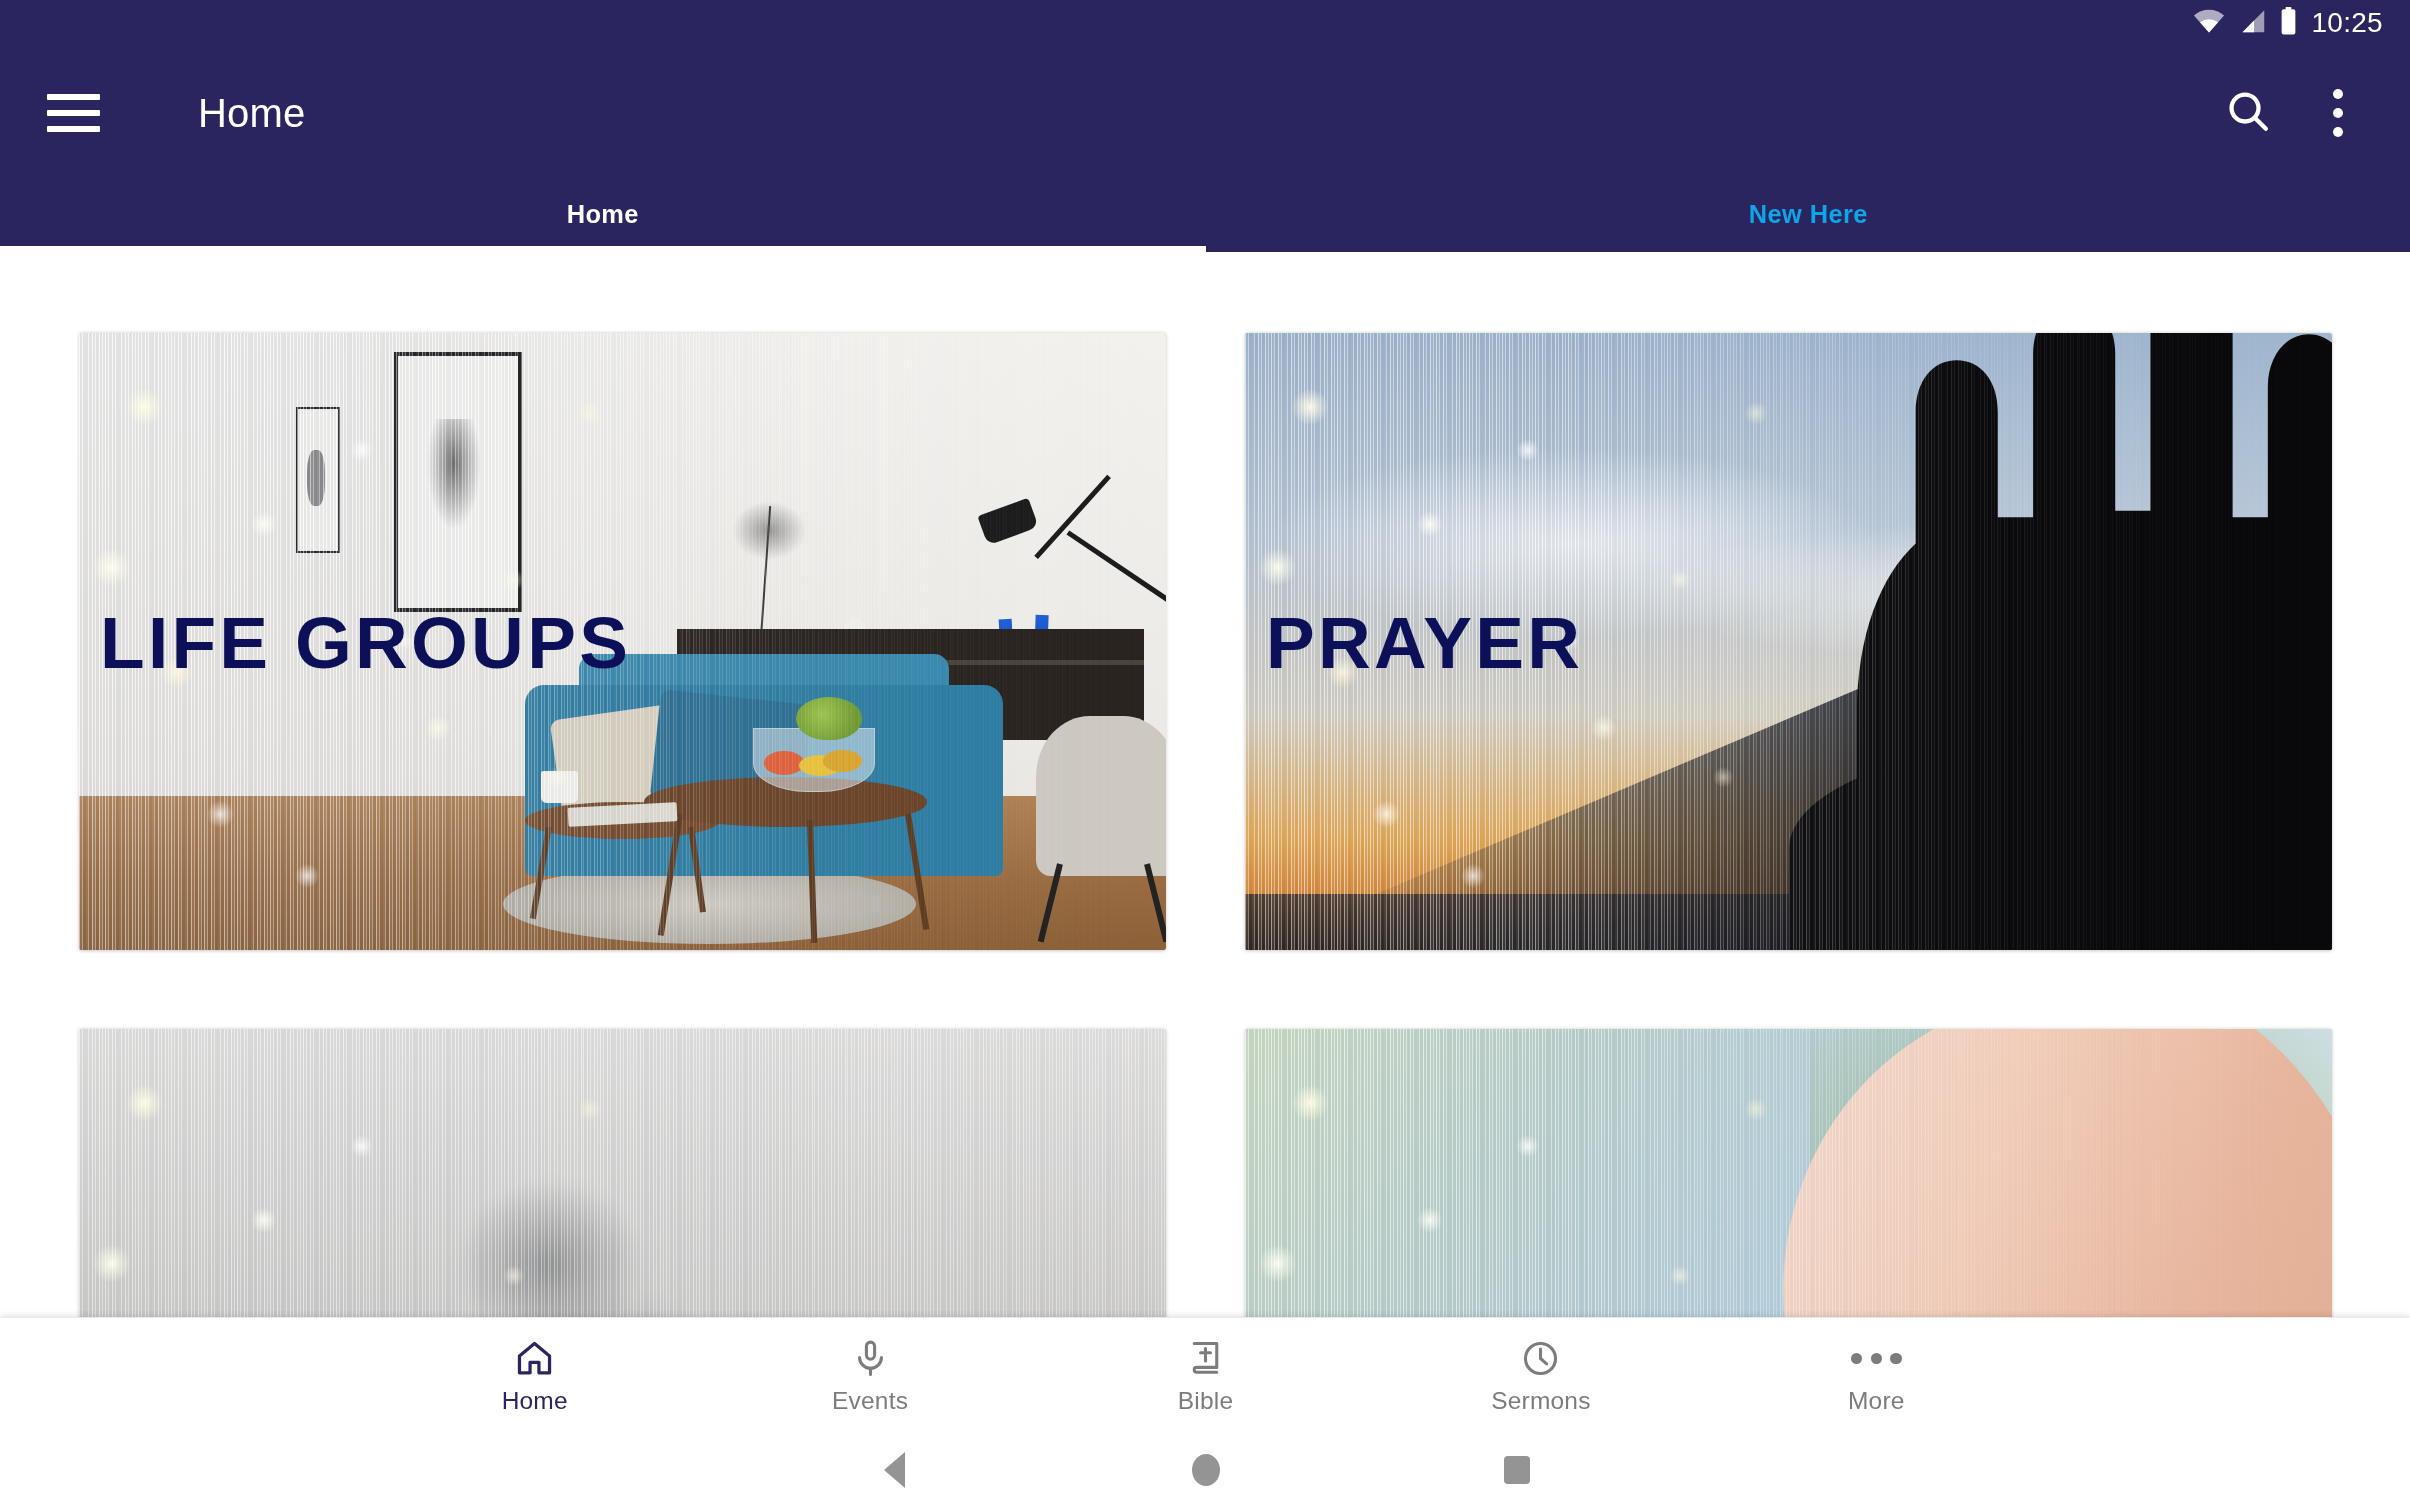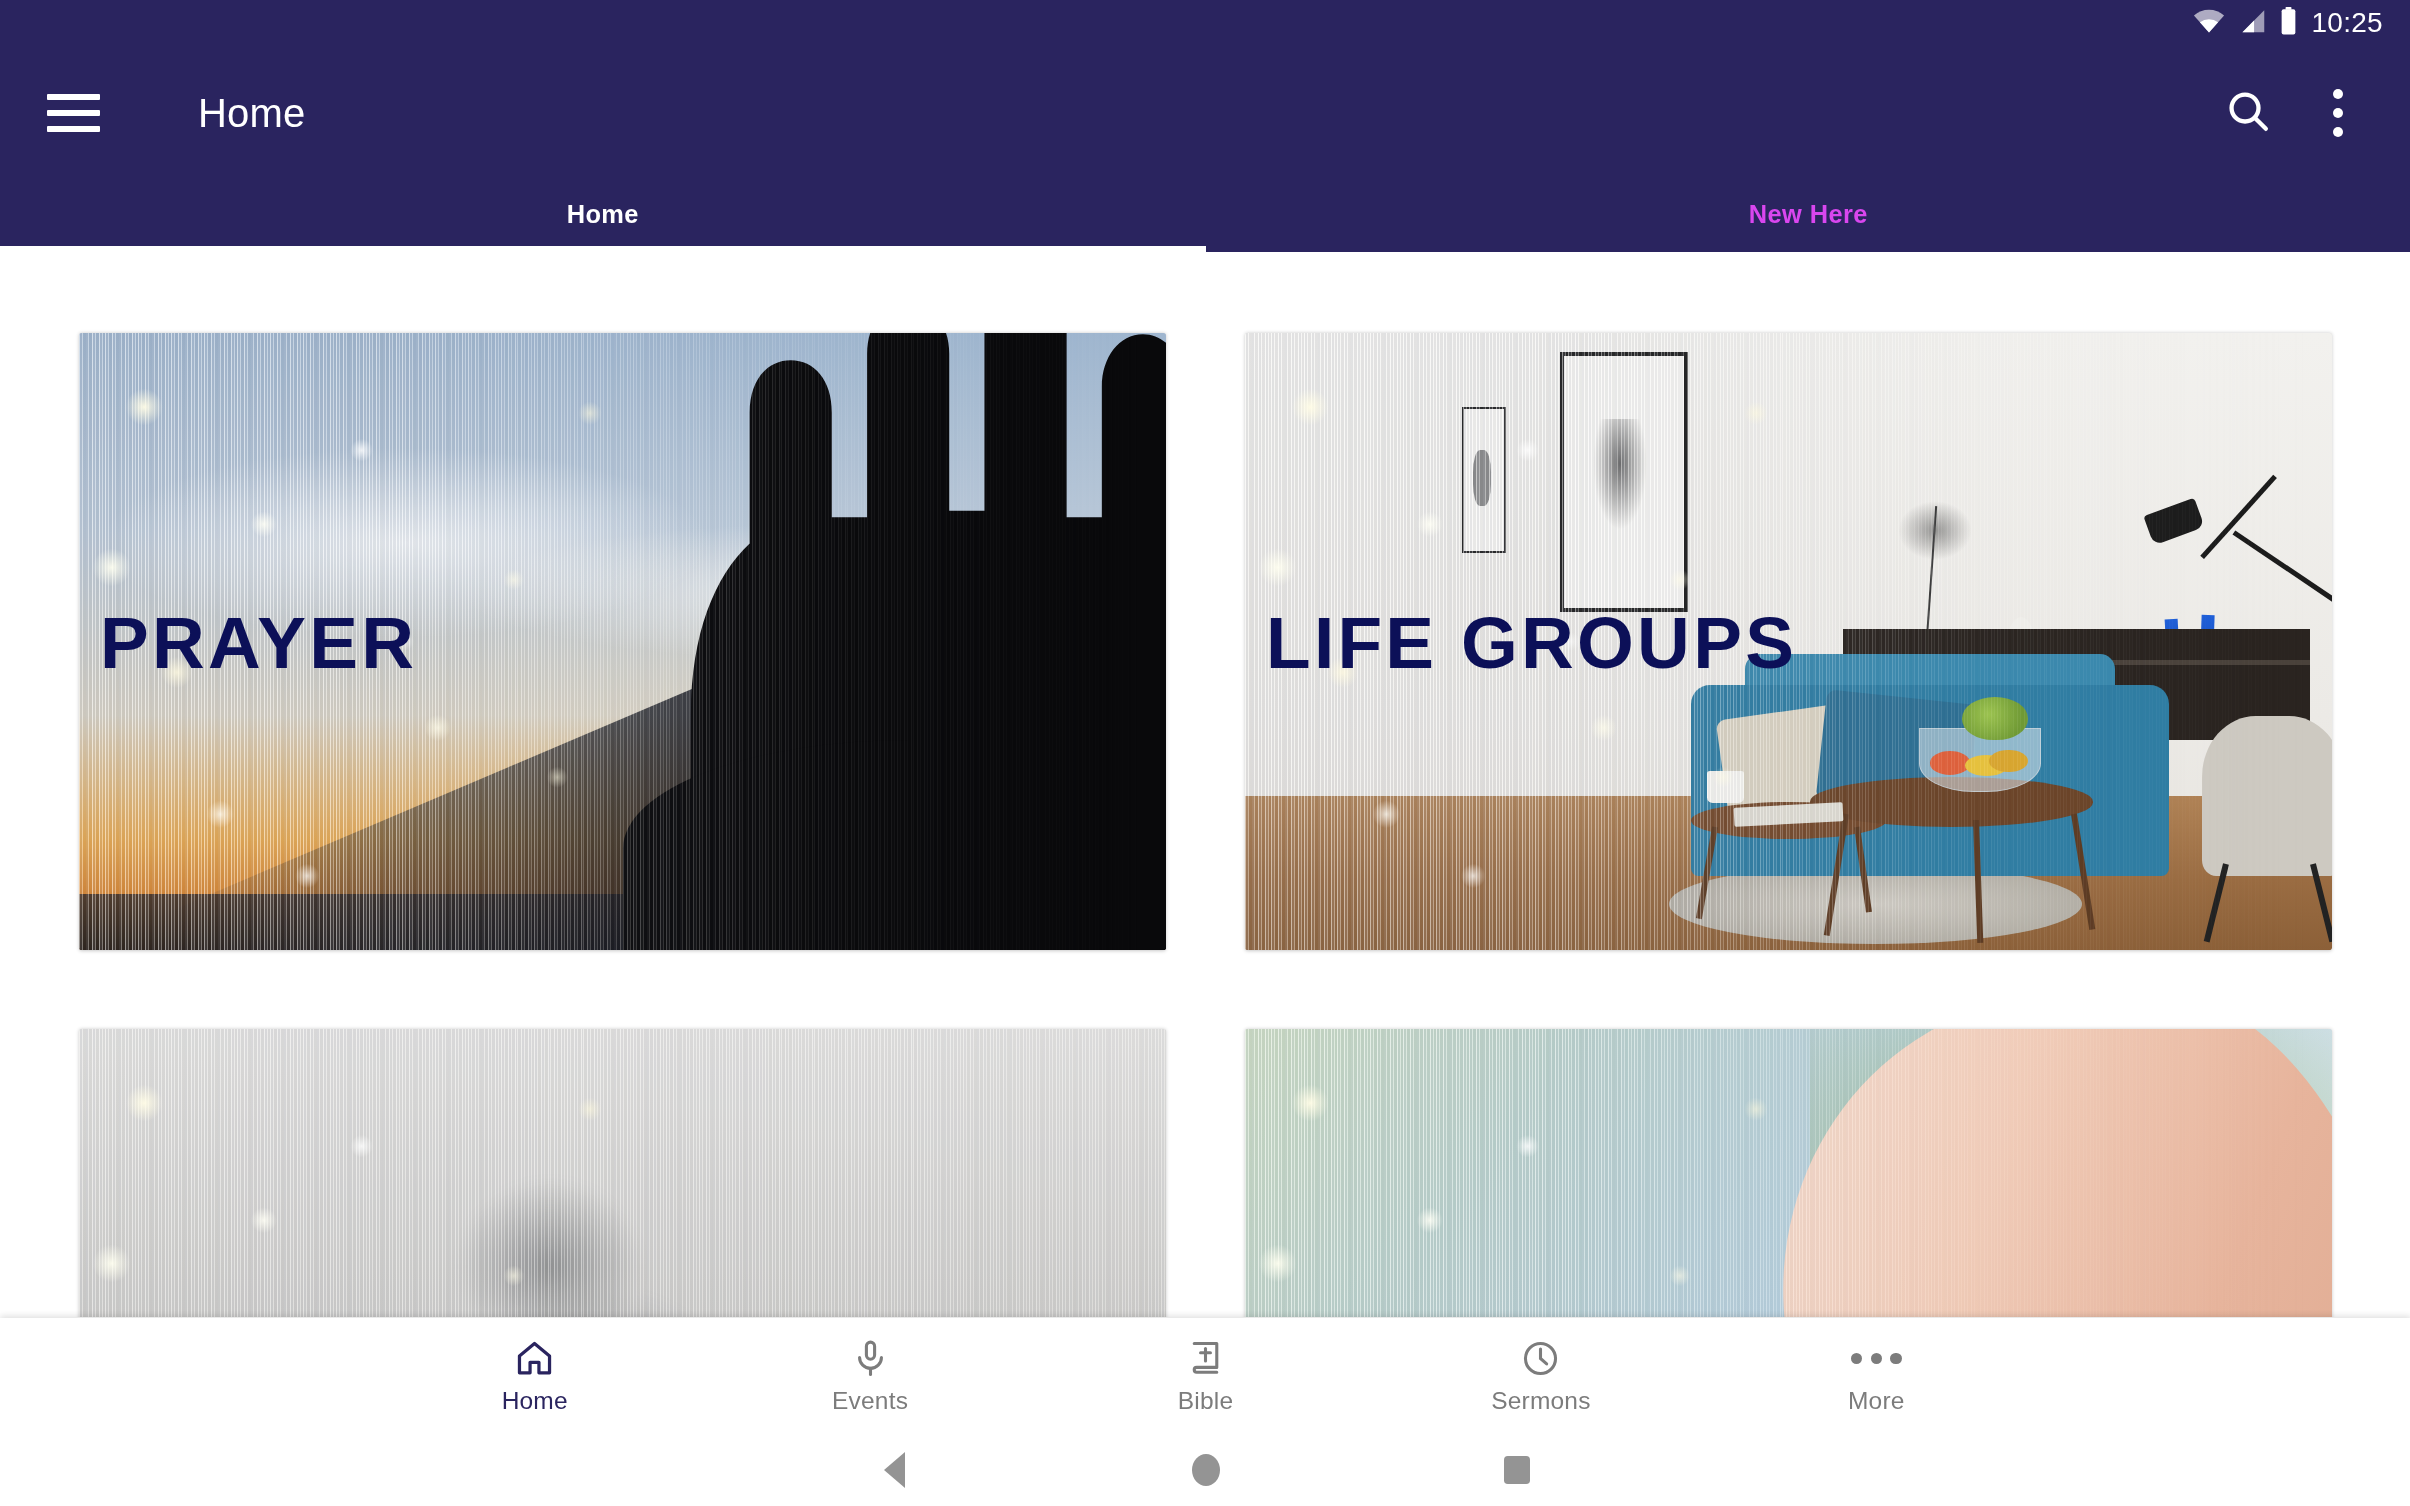--- a/index.html
+++ b/index.html
@@ -135,21 +135,21 @@
     padding-bottom: 5.6px;
     box-sizing: border-box;
   }
   .tab-label {
     font-size: 25.4px;
     font-weight: 700;
     letter-spacing: 0.4px;
     line-height: 1;
   }
   .tab.active .tab-label { color: #ffffff; }
-  .tab.inactive .tab-label { color: #d946ef; }
+  .tab.inactive .tab-label { color: #0ea5e9; }
   .tab-indicator {
     position: absolute;
     bottom: 0; left: 0;
     width: 100%;
     height: 6.6px;
     background: #ffffff;
   }
 
   
   .content {
@@ -423,112 +423,112 @@
     <div class="tab inactive">
       <span class="tab-label">New Here</span>
     </div>
   </div>
 
   <div class="content">
     <div class="card-grid">
 
       <div class="card">
         <div class="card-art">
+          <div class="lg-wall"></div>
+
+          <div class="lg-frame" style="left:29%;top:3%;width:11%;height:41%;"></div>
+          <div style="position:absolute;left:32%;top:14%;width:5%;height:18%;background:radial-gradient(ellipse at 50% 40%,#6a6a6a 0,rgba(106,106,106,0) 70%);"></div>
+          <div class="lg-frame" style="left:20%;top:12%;width:3.6%;height:23%;border-width:2.8px;"></div>
+          <div style="position:absolute;left:21%;top:19%;width:1.6%;height:9%;background:#8a8a8a;border-radius:40%;"></div>
+
+          <div class="lg-branch"></div>
+          <div style="position:absolute;left:60%;top:27%;width:7%;height:10%;background:radial-gradient(ellipse at 50% 50%,rgba(60,60,60,0.5) 0,rgba(60,60,60,0) 68%);"></div>
+
+          <div class="lg-lamp-arm" style="left:91%;top:32%;width:12%;height:4.7px;transform:rotate(34deg);"></div>
+          <div class="lg-lamp-arm" style="left:88%;top:36%;width:10%;height:4.7px;transform:rotate(-48deg);"></div>
+          <div class="lg-lamp-head" style="left:83%;top:28%;"></div>
+
+          <div class="lg-blue-deco">
+            <i style="left:4%;height:68%;transform:rotate(-10deg);"></i>
+            <i style="left:20%;height:92%;transform:rotate(-3deg);"></i>
+            <i style="left:37%;height:76%;transform:rotate(5deg);"></i>
+            <i style="left:54%;height:96%;transform:rotate(2deg);"></i>
+            <i style="left:71%;height:64%;transform:rotate(11deg);"></i>
+          </div>
+          <div style="position:absolute;left:81%;top:59%;width:13%;height:4%;background:#f1f0ec;border-radius:0 0 50% 50%;"></div>
+
+          <div class="lg-vase" style="left:62.5%;top:49%;width:2.6%;height:8%;"></div>
+          <div class="lg-vase" style="left:66%;top:51%;width:3.4%;height:6.5%;"></div>
+          <div class="lg-vase" style="left:70%;top:46%;width:2.8%;height:11%;"></div>
+
+          <div class="lg-shelf"></div>
+          <div class="lg-book" style="left:74%;height:9%;background:#e7e3d6;"></div>
+          <div class="lg-book" style="left:76.5%;height:10%;background:#c9552f;"></div>
+          <div class="lg-book" style="left:79%;height:8.5%;background:#d9d4c6;"></div>
+          <div class="lg-book" style="left:86%;height:10%;background:#f0ece0;"></div>
+          <div class="lg-book" style="left:88.5%;height:9%;background:#d0cabb;"></div>
+          <div class="lg-book" style="left:91%;height:10.5%;background:#e9e5d8;"></div>
+          <div class="lg-book" style="left:93.5%;height:8%;background:#b9b3a4;"></div>
+
+          <div class="lg-floor"></div>
+          <div class="lg-rug"></div>
+
+          <div class="lg-sofa-back"></div>
+          <div class="lg-sofa"></div>
+          <div class="lg-cushion"></div>
+          <div class="lg-cushion2"></div>
+
+          <div class="lg-table2"></div>
+          <div class="lg-leg" style="left:43%;top:80%;height:15%;transform:rotate(10deg);"></div>
+          <div class="lg-leg" style="left:56%;top:80%;height:14%;transform:rotate(-8deg);"></div>
+          <div class="lg-table"></div>
+          <div class="lg-leg" style="left:55%;top:78%;height:20%;transform:rotate(9deg);"></div>
+          <div class="lg-leg" style="left:67%;top:79%;height:20%;transform:rotate(-2deg);"></div>
+          <div class="lg-leg" style="left:76%;top:78%;height:19%;transform:rotate(-9deg);"></div>
+
+          <div class="lg-mug"></div>
+          <div class="lg-mag"></div>
+
+          <div class="lg-bowl">
+            <div class="lg-fruit" style="left:8%;top:36%;width:34%;height:38%;background:#e0603a;"></div>
+            <div class="lg-fruit" style="left:38%;top:42%;width:36%;height:34%;background:#e8c23c;"></div>
+            <div class="lg-fruit" style="left:58%;top:34%;width:32%;height:36%;background:#d9a62e;"></div>
+          </div>
+          <div style="position:absolute;left:66%;top:59%;width:6%;height:7%;background:radial-gradient(circle at 40% 40%,#9cc44e 0,#6f9a33 72%);border-radius:50% 50% 48% 48%;"></div>
+
+          <div class="lg-chair"></div>
+          <div class="lg-leg" style="left:90%;top:86%;height:13%;transform:rotate(14deg);background:#222;"></div>
+          <div class="lg-leg" style="left:98%;top:86%;height:13%;transform:rotate(-14deg);background:#222;"></div>
+        </div>
+        <div class="glitter"></div>
+        <div class="sparkles"></div>
+        <div class="card-title">LIFE GROUPS</div>
+      </div>
+
+      <div class="card">
+        <div class="card-art">
           <div class="pr-sky"></div>
           <div class="pr-clouds"></div>
           <div class="pr-ground"></div>
           <div class="pr-shadow"></div>
           <svg class="pr-hand" viewBox="0 0 100 100" preserveAspectRatio="none" style="left:52%;top:-4%;width:54%;height:106%;">
             <path d="M8,100 L8,62 C8,50 12,41 18,36 L18,16 C18,11 21,8 25,8 C29,8 32,11 32,16 L32,32
                      L38,32 L38,7 C38,2.5 41,-1 45,-1 C49,-1 52,2.5 52,7 L52,31
                      L58,31 L58,3 C58,-1.5 61,-5 65,-5 C69,-5 72,-1.5 72,3 L72,32
                      L78,32 L78,12 C78,7.5 81,4 85,4 C89,4 92,7.5 92,12 L92,100 Z" fill="#09090b"></path>
           </svg>
           <div style="position:absolute;left:50%;top:66%;width:60%;height:40%;background:#09090b;border-radius:44% 0 0 0;z-index:4;"></div>
         </div>
         <div class="glitter"></div>
         <div class="sparkles"></div>
         <div class="card-title">PRAYER</div>
       </div>
 
       <div class="card">
         <div class="card-art">
-          <div class="lg-wall"></div>
-
-          <div class="lg-frame" style="left:29%;top:3%;width:11%;height:41%;"></div>
-          <div style="position:absolute;left:32%;top:14%;width:5%;height:18%;background:radial-gradient(ellipse at 50% 40%,#6a6a6a 0,rgba(106,106,106,0) 70%);"></div>
-          <div class="lg-frame" style="left:20%;top:12%;width:3.6%;height:23%;border-width:2.8px;"></div>
-          <div style="position:absolute;left:21%;top:19%;width:1.6%;height:9%;background:#8a8a8a;border-radius:40%;"></div>
-
-          <div class="lg-branch"></div>
-          <div style="position:absolute;left:60%;top:27%;width:7%;height:10%;background:radial-gradient(ellipse at 50% 50%,rgba(60,60,60,0.5) 0,rgba(60,60,60,0) 68%);"></div>
-
-          <div class="lg-lamp-arm" style="left:91%;top:32%;width:12%;height:4.7px;transform:rotate(34deg);"></div>
-          <div class="lg-lamp-arm" style="left:88%;top:36%;width:10%;height:4.7px;transform:rotate(-48deg);"></div>
-          <div class="lg-lamp-head" style="left:83%;top:28%;"></div>
-
-          <div class="lg-blue-deco">
-            <i style="left:4%;height:68%;transform:rotate(-10deg);"></i>
-            <i style="left:20%;height:92%;transform:rotate(-3deg);"></i>
-            <i style="left:37%;height:76%;transform:rotate(5deg);"></i>
-            <i style="left:54%;height:96%;transform:rotate(2deg);"></i>
-            <i style="left:71%;height:64%;transform:rotate(11deg);"></i>
-          </div>
-          <div style="position:absolute;left:81%;top:59%;width:13%;height:4%;background:#f1f0ec;border-radius:0 0 50% 50%;"></div>
-
-          <div class="lg-vase" style="left:62.5%;top:49%;width:2.6%;height:8%;"></div>
-          <div class="lg-vase" style="left:66%;top:51%;width:3.4%;height:6.5%;"></div>
-          <div class="lg-vase" style="left:70%;top:46%;width:2.8%;height:11%;"></div>
-
-          <div class="lg-shelf"></div>
-          <div class="lg-book" style="left:74%;height:9%;background:#e7e3d6;"></div>
-          <div class="lg-book" style="left:76.5%;height:10%;background:#c9552f;"></div>
-          <div class="lg-book" style="left:79%;height:8.5%;background:#d9d4c6;"></div>
-          <div class="lg-book" style="left:86%;height:10%;background:#f0ece0;"></div>
-          <div class="lg-book" style="left:88.5%;height:9%;background:#d0cabb;"></div>
-          <div class="lg-book" style="left:91%;height:10.5%;background:#e9e5d8;"></div>
-          <div class="lg-book" style="left:93.5%;height:8%;background:#b9b3a4;"></div>
-
-          <div class="lg-floor"></div>
-          <div class="lg-rug"></div>
-
-          <div class="lg-sofa-back"></div>
-          <div class="lg-sofa"></div>
-          <div class="lg-cushion"></div>
-          <div class="lg-cushion2"></div>
-
-          <div class="lg-table2"></div>
-          <div class="lg-leg" style="left:43%;top:80%;height:15%;transform:rotate(10deg);"></div>
-          <div class="lg-leg" style="left:56%;top:80%;height:14%;transform:rotate(-8deg);"></div>
-          <div class="lg-table"></div>
-          <div class="lg-leg" style="left:55%;top:78%;height:20%;transform:rotate(9deg);"></div>
-          <div class="lg-leg" style="left:67%;top:79%;height:20%;transform:rotate(-2deg);"></div>
-          <div class="lg-leg" style="left:76%;top:78%;height:19%;transform:rotate(-9deg);"></div>
-
-          <div class="lg-mug"></div>
-          <div class="lg-mag"></div>
-
-          <div class="lg-bowl">
-            <div class="lg-fruit" style="left:8%;top:36%;width:34%;height:38%;background:#e0603a;"></div>
-            <div class="lg-fruit" style="left:38%;top:42%;width:36%;height:34%;background:#e8c23c;"></div>
-            <div class="lg-fruit" style="left:58%;top:34%;width:32%;height:36%;background:#d9a62e;"></div>
-          </div>
-          <div style="position:absolute;left:66%;top:59%;width:6%;height:7%;background:radial-gradient(circle at 40% 40%,#9cc44e 0,#6f9a33 72%);border-radius:50% 50% 48% 48%;"></div>
-
-          <div class="lg-chair"></div>
-          <div class="lg-leg" style="left:90%;top:86%;height:13%;transform:rotate(14deg);background:#222;"></div>
-          <div class="lg-leg" style="left:98%;top:86%;height:13%;transform:rotate(-14deg);background:#222;"></div>
-        </div>
-        <div class="glitter"></div>
-        <div class="sparkles"></div>
-        <div class="card-title">LIFE GROUPS</div>
-      </div>
-
-      <div class="card">
-        <div class="card-art">
           <div class="cf-bg"></div>
           <div class="cf-figure"></div>
 
         </div>
         <div class="glitter" style="-webkit-mask-image:linear-gradient(90deg,rgba(0,0,0,0.85) 0%,rgba(0,0,0,0.8) 40%,rgba(0,0,0,0.7) 75%,rgba(0,0,0,0.6) 100%);mask-image:linear-gradient(90deg,rgba(0,0,0,0.85) 0%,rgba(0,0,0,0.8) 40%,rgba(0,0,0,0.7) 75%,rgba(0,0,0,0.6) 100%);"></div>
         <div class="sparkles"></div>
 
       </div>
 
       <div class="card">

